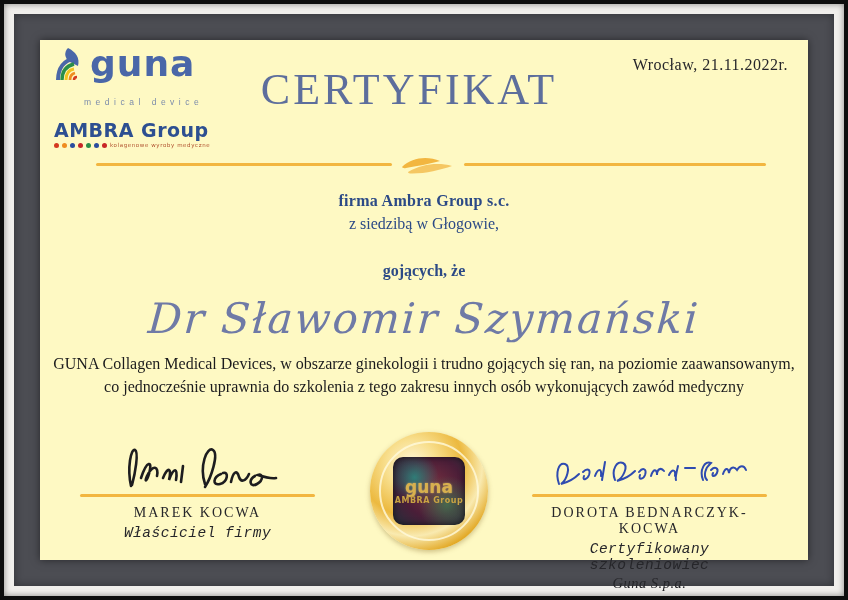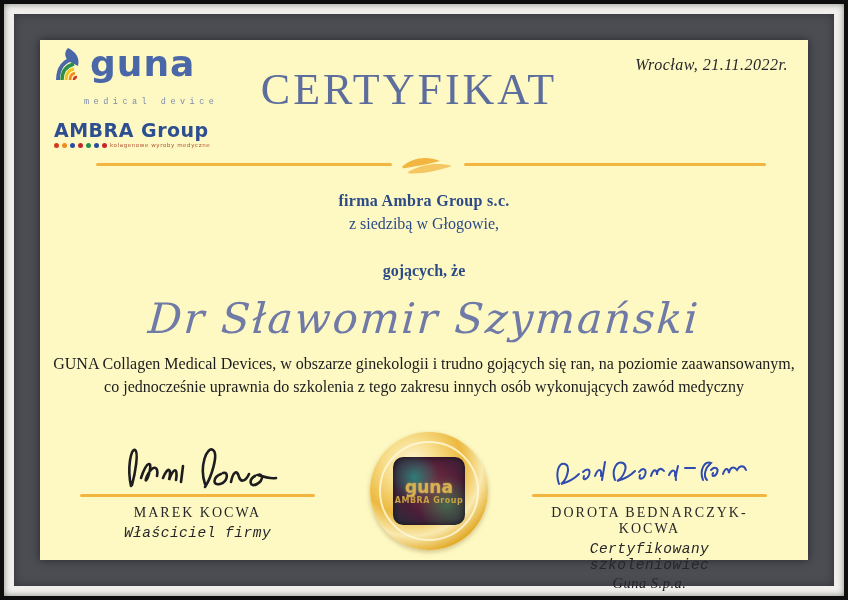--- a/index.html
+++ b/index.html
@@ -13,32 +13,32 @@
            box-shadow: inset 0 0 10px rgba(0,0,0,.35); }
   .paper { width: 100%; height: 100%; background: #fef9c3; position: relative;
            box-shadow: 0 0 8px rgba(0,0,0,.5); }
 
   
   .logo-block { position: absolute; left: 14px; top: 6px; }
   .guna-row { display: flex; align-items: flex-start; }
   .guna-word { font-family: "DejaVu Sans", sans-serif; font-weight: bold;
                font-size: 36px; line-height: 36px; color: #4a67a8;
                letter-spacing: 1px; margin-left: 2px; }
-  .guna-sub { font-family: Liberation Mono, monospace; font-size: 8.5px;
+  .guna-sub { font-family: Liberation Sans, sans-serif; font-size: 8.5px;
               color: #7c8cab; letter-spacing: 4.5px; margin: 3px 0 0 30px; }
   .ambra-word { font-family: "DejaVu Sans", sans-serif; font-weight: bold;
                 font-size: 19px; color: #2d4f91; margin-top: 12px; letter-spacing: .5px; }
   .ambra-tagline-row { display: flex; align-items: center; gap: 3px; margin-top: 1px; }
   .dot { width: 5px; height: 5px; border-radius: 50%; display: inline-block; }
   .d1{background:#d43a1f}.d2{background:#ef8c1f}.d3{background:#2a4d9e}
   .d4{background:#c82727}.d5{background:#2a8f49}.d6{background:#2a4d9e}.d7{background:#c82727}
   .ambra-tagline { font-family: "DejaVu Sans", sans-serif; font-size: 5.5px;
                    color: #b0522f; letter-spacing: .6px; filter: blur(.35px); }
 
-  .date-line { position: absolute; right: 20px; top: 16px; font-style: italic;
+  .date-line { position: absolute; right: 20px; top: 16px; 
                font-size: 16px; color: #26262a; letter-spacing: .5px; }
 
   .title { position: absolute; left: 0; right: 30px; top: 24px; text-align: center;
            font-size: 44px; letter-spacing: 3px; color: #5d6e9c; font-weight: 400; }
 
   
   .divider { position: absolute; top: 114px; left: 0; width: 100%; height: 24px; }
   .div-line { position: absolute; top: 9px; height: 3px; background: #f2b640; border-radius: 2px; }
   .div-left  { left: 56px;  width: 296px; }
   .div-right { left: 424px; width: 302px; }

